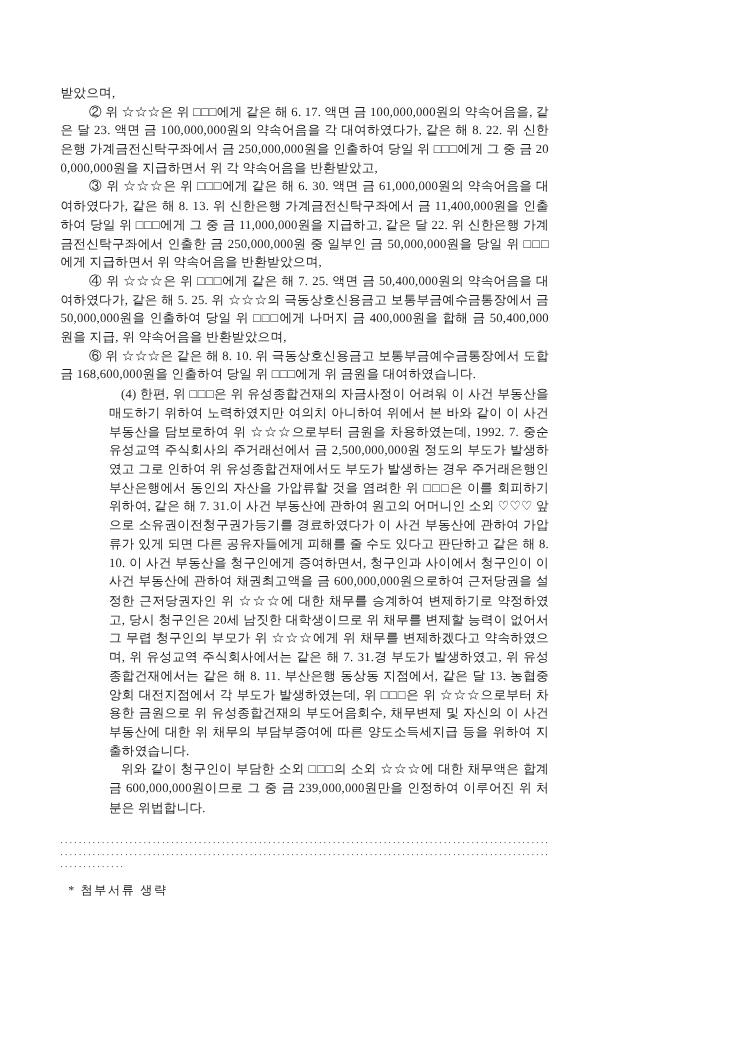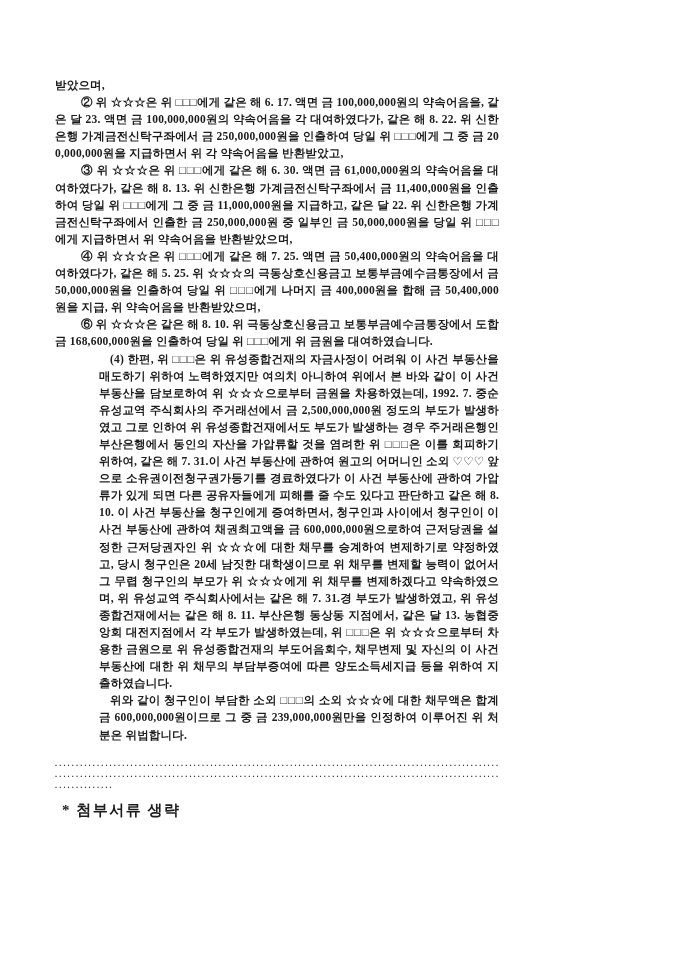--- a/index.html
+++ b/index.html
@@ -7,21 +7,20 @@
     width: 680px; height: 962px;
     font-family: "Liberation Serif", "DejaVu Serif", serif;
   }
   .page {
     box-sizing: border-box;
     width: 552px; height: 962px;
     background: #ffffff;
     padding: 77px 53px 0 55px;
     overflow: hidden;
     color: #1c1c1c;
-    font-weight: bold;
   }
   .para {
     margin: 0;
     font-size: 11.5px;
     line-height: 17.1px;
     letter-spacing: 0.2px;
     text-align: justify;
     text-align-last: left;
     word-break: break-all;
   }
@@ -31,21 +30,21 @@
   .dots {
     height: 9px; line-height: 9px;
     font-size: 8px; letter-spacing: 2.2px;
     white-space: nowrap; overflow: hidden;
     color: #2a2a2a;
   }
   .dots + .dots { margin-top: 2px; }
   .dots-short { width: 72px; }
   .note {
     margin: 12px 0 0 0;
-    font-size: 15px; line-height: 17px;
+    font-size: 11px; line-height: 17px;
     letter-spacing: 1.5px;
     text-indent: 7px;
   }
 </style>
 </head>
 <body>
 
 <div class="page">
   <p class="para">받았으며,</p>
   <p class="para indent-item">② 위 ☆☆☆은 위 □□□에게 같은 해 6. 17. 액면 금 100,000,000원의 약속어음을, 같은 달 23. 액면 금 100,000,000원의 약속어음을 각 대여하였다가, 같은 해 8. 22. 위 신한은행 가계금전신탁구좌에서 금 250,000,000원을 인출하여 당일 위 □□□에게 그 중 금 200,000,000원을 지급하면서 위 각 약속어음을 반환받았고,</p>

